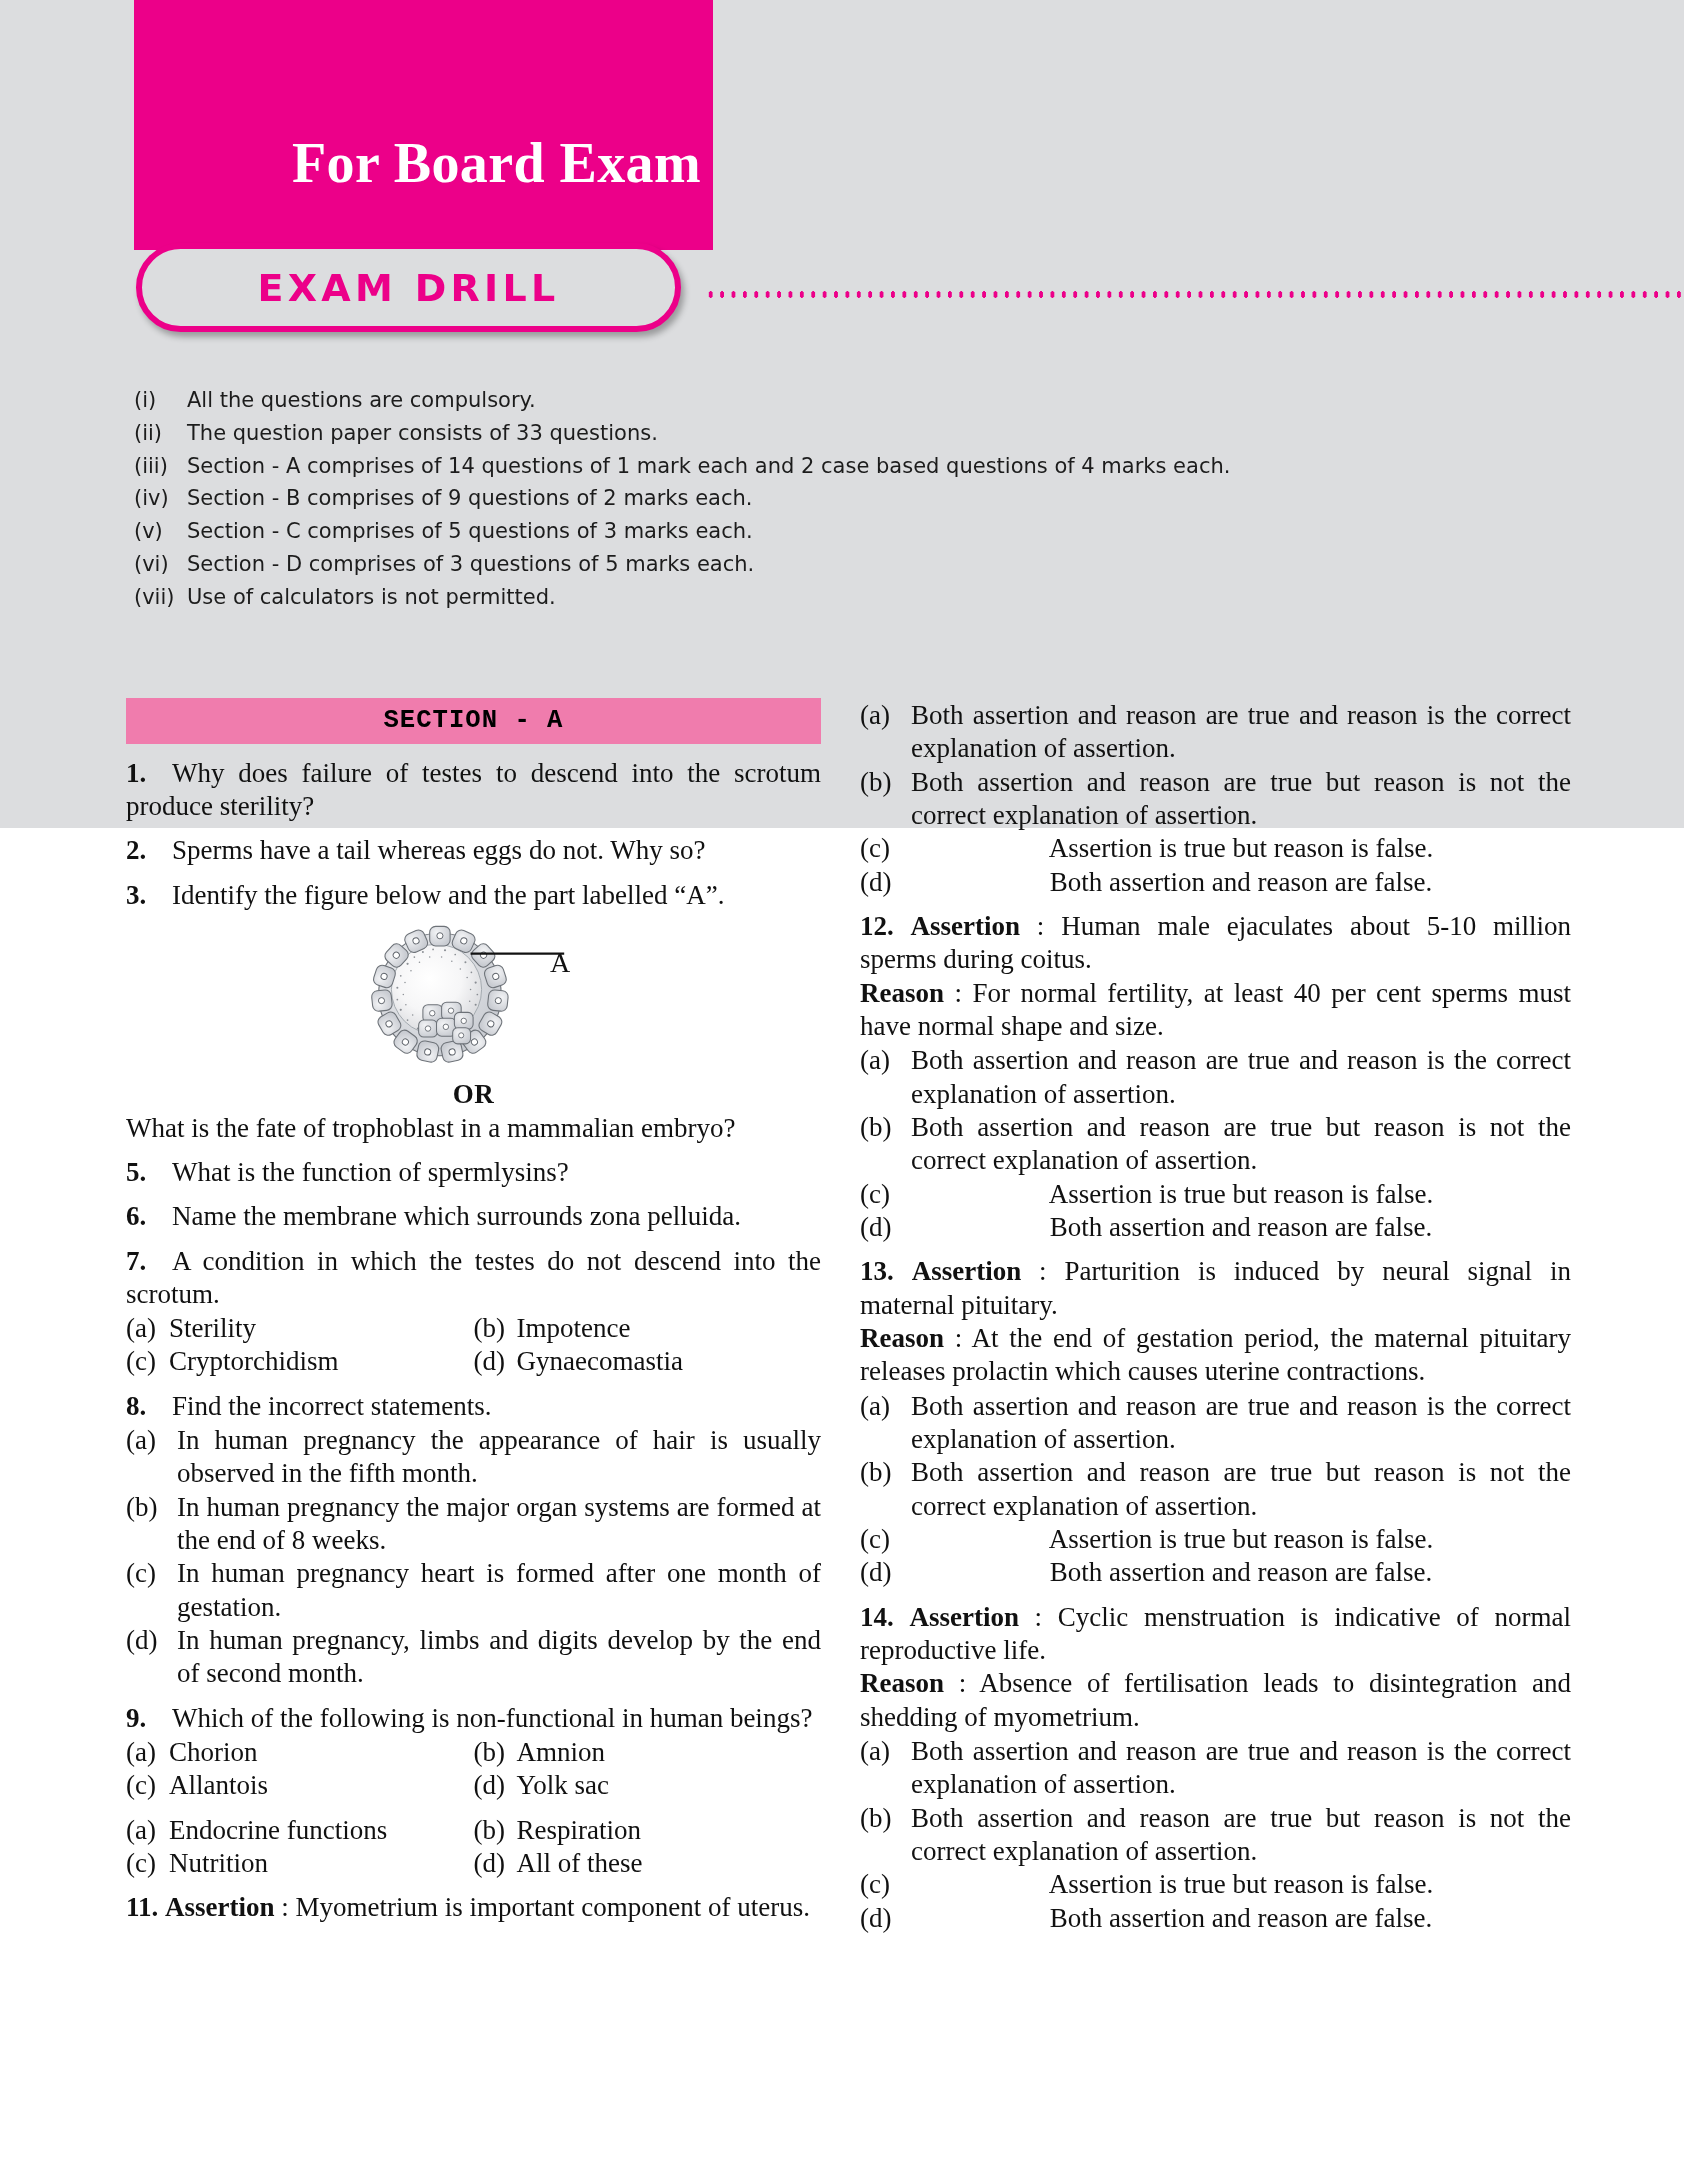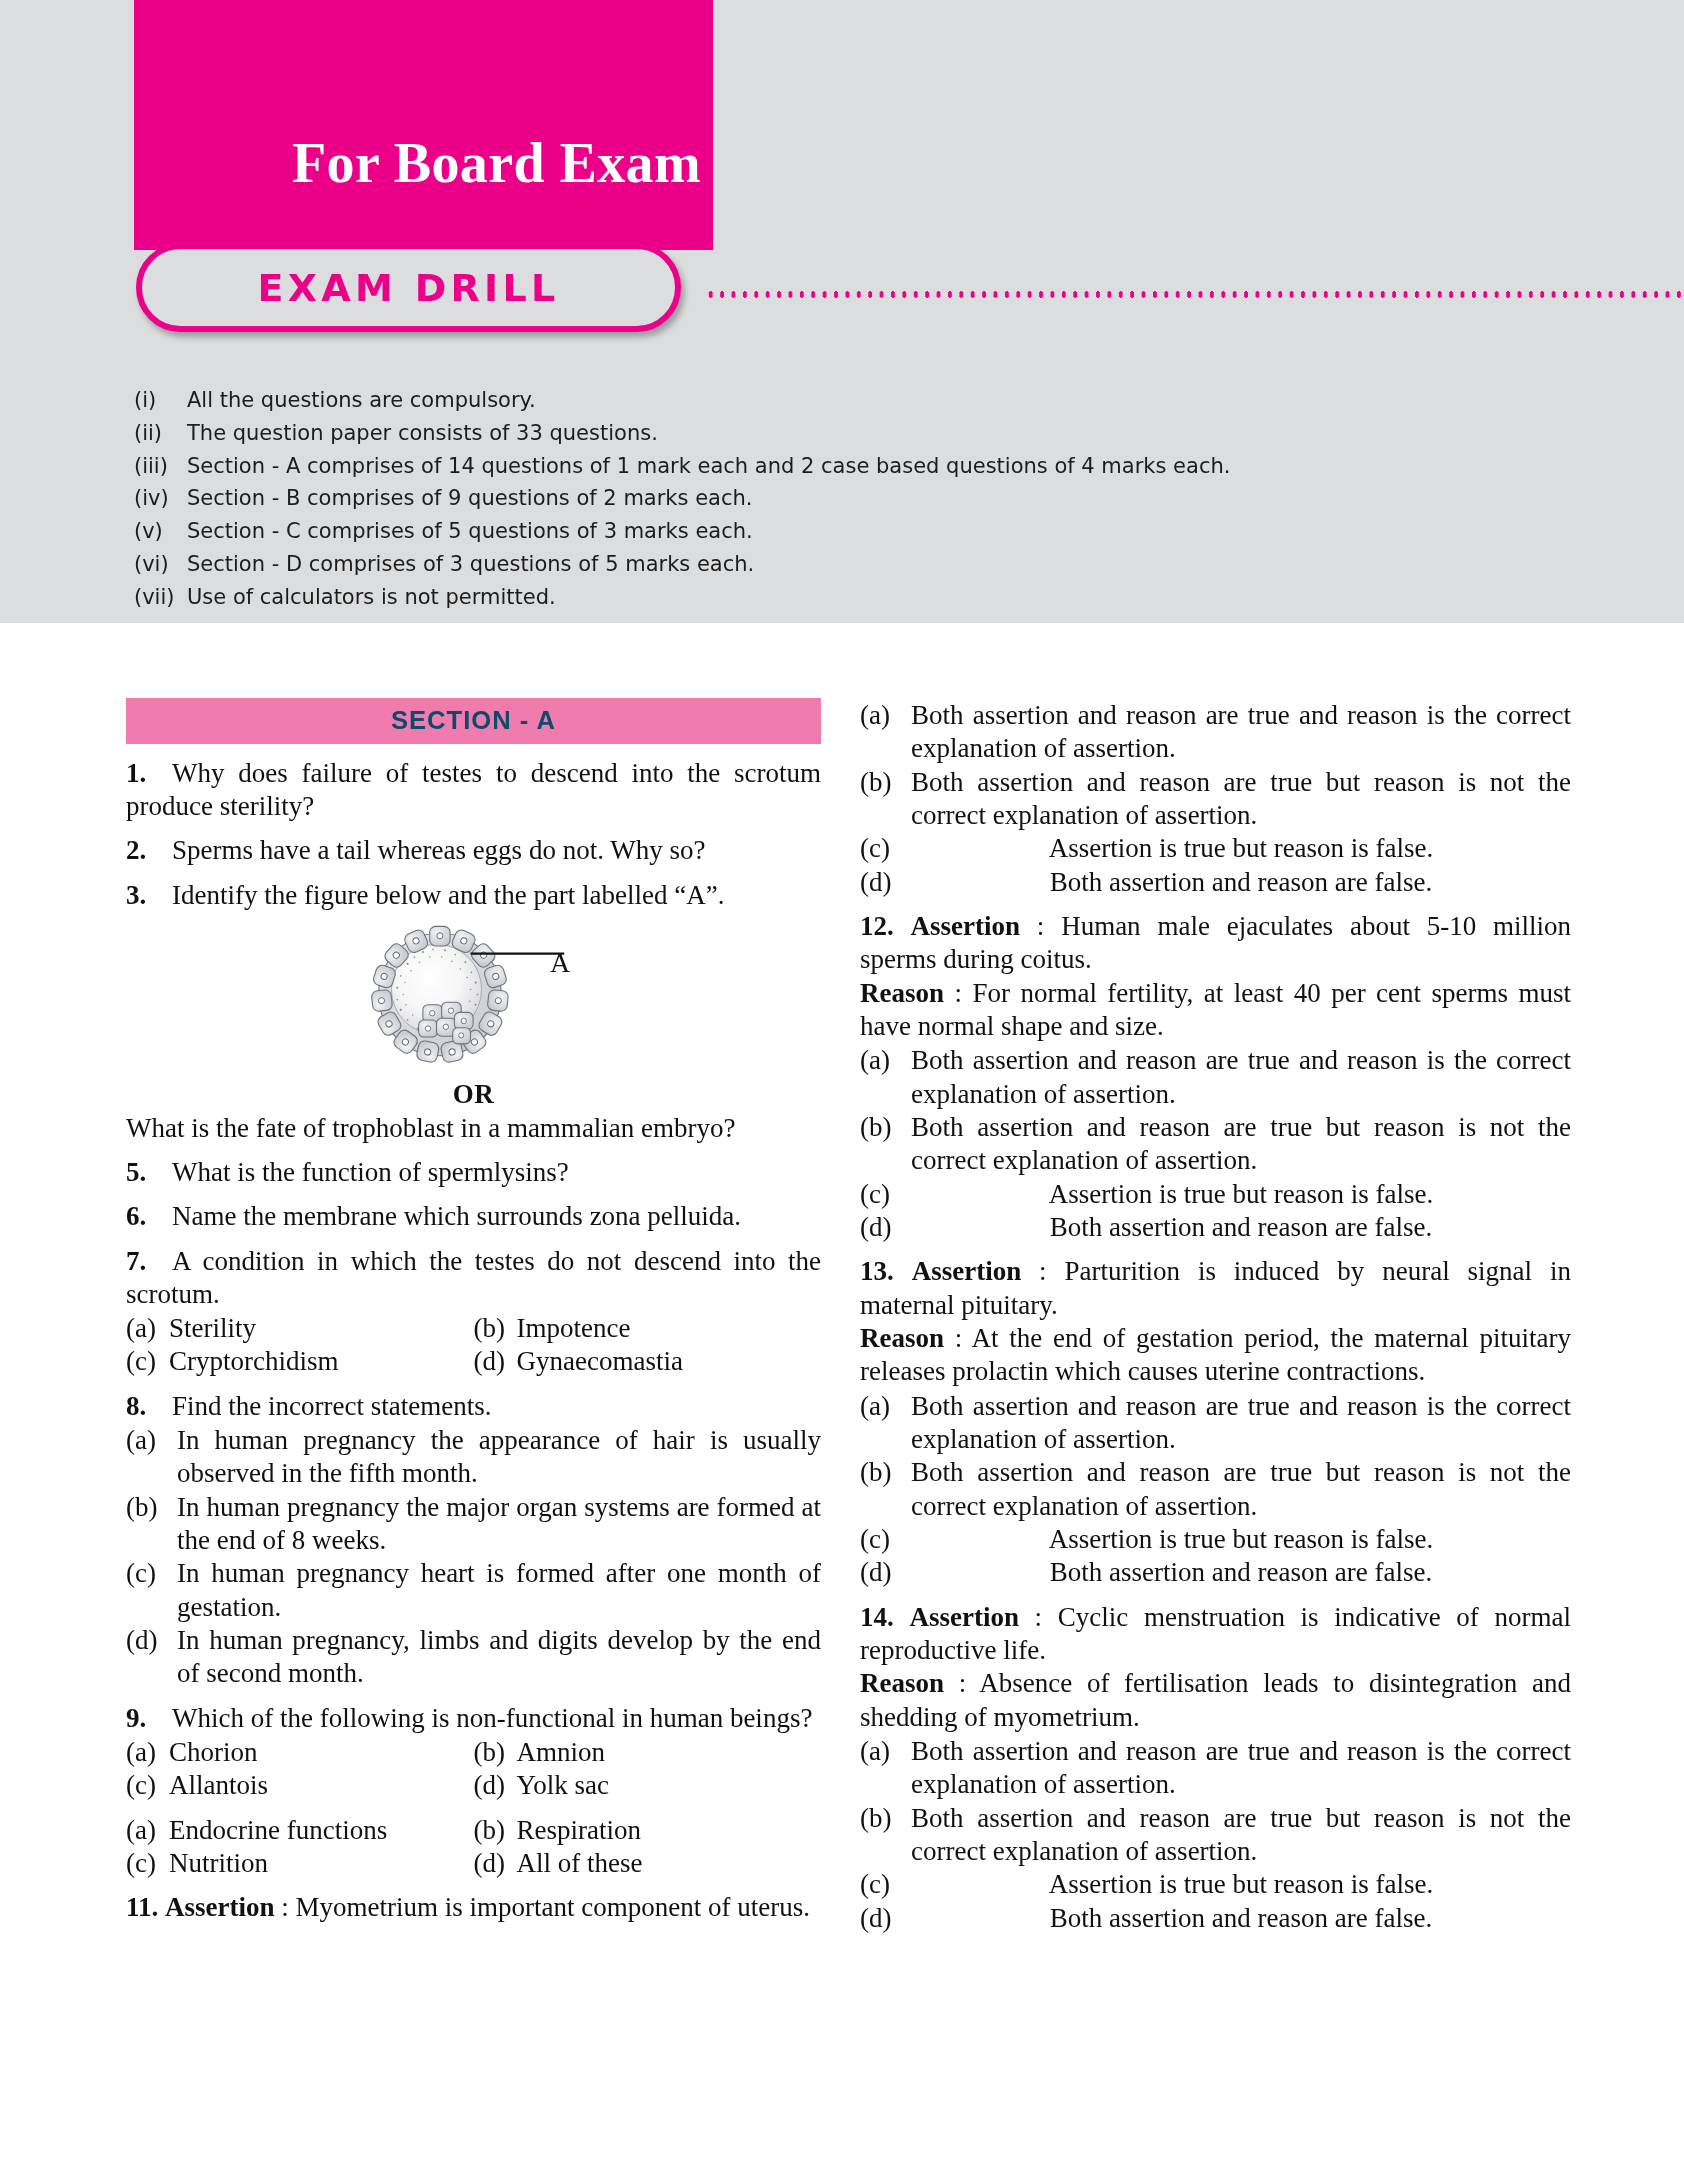--- a/index.html
+++ b/index.html
@@ -14,21 +14,21 @@
     position: relative;
     font-family: "Liberation Serif", serif;
     overflow: hidden;
   }
 
   
   #header-block {
     position: absolute;
     left: 0; top: 0;
     width: 1684px;
-    height: 623px;
+    height: 828px;
     background: #dcdddf;
   }
   #magenta-banner {
     position: absolute;
     left: 134px; top: 0;
     width: 579px;
     height: 250px;
     background: #ec0089;
   }
   #banner-title {
@@ -127,22 +127,22 @@
     width: 100%;
     margin-bottom: 12.8px;
     position: relative;
   }
   #section-bar-label {
     position: absolute;
     left: 0; right: 0;
     top: 50%;
     transform: translateY(-50%);
     text-align: center;
-    color: #0c4a6e;
-    font-family: Liberation Sans, sans-serif;
+    color: #000000;
+    font-family: Liberation Mono, monospace;
     font-weight: bold;
     font-size: 25.6px;
     letter-spacing: 1px;
     line-height: 1;
   }
 
   
   .q-block { margin-bottom: 11px; }
   .q-stem {
     text-align: justify;

